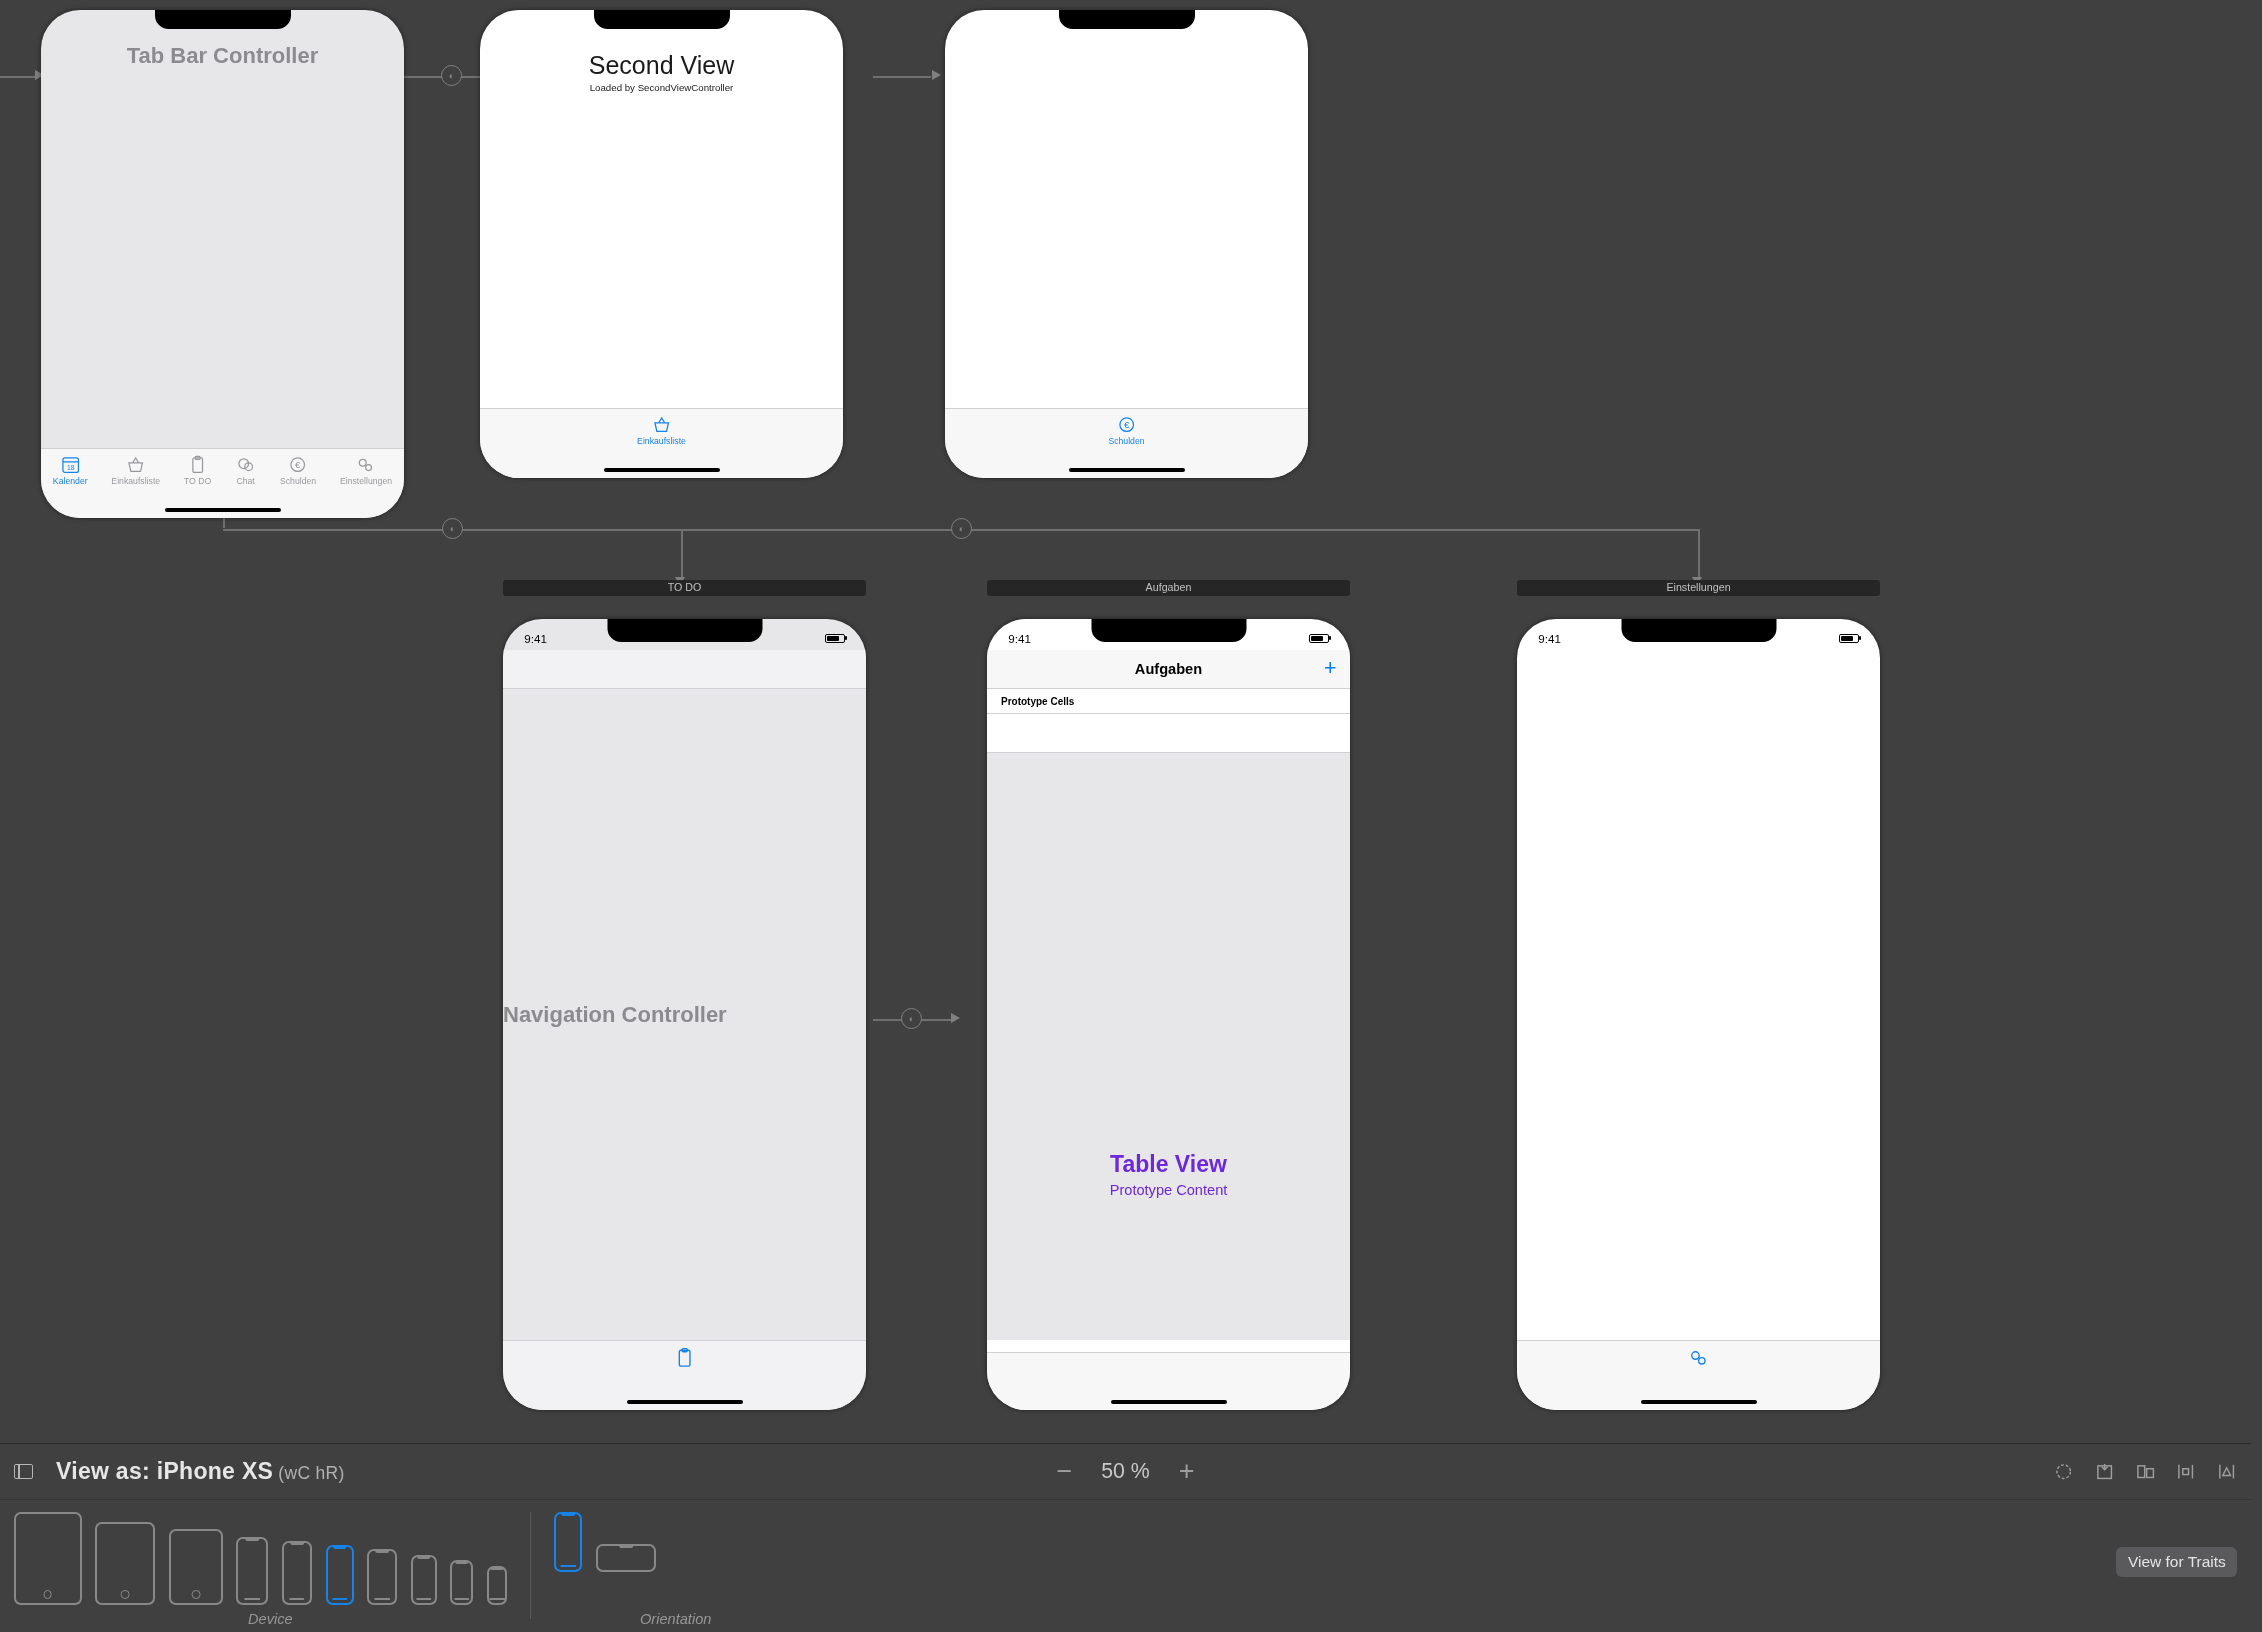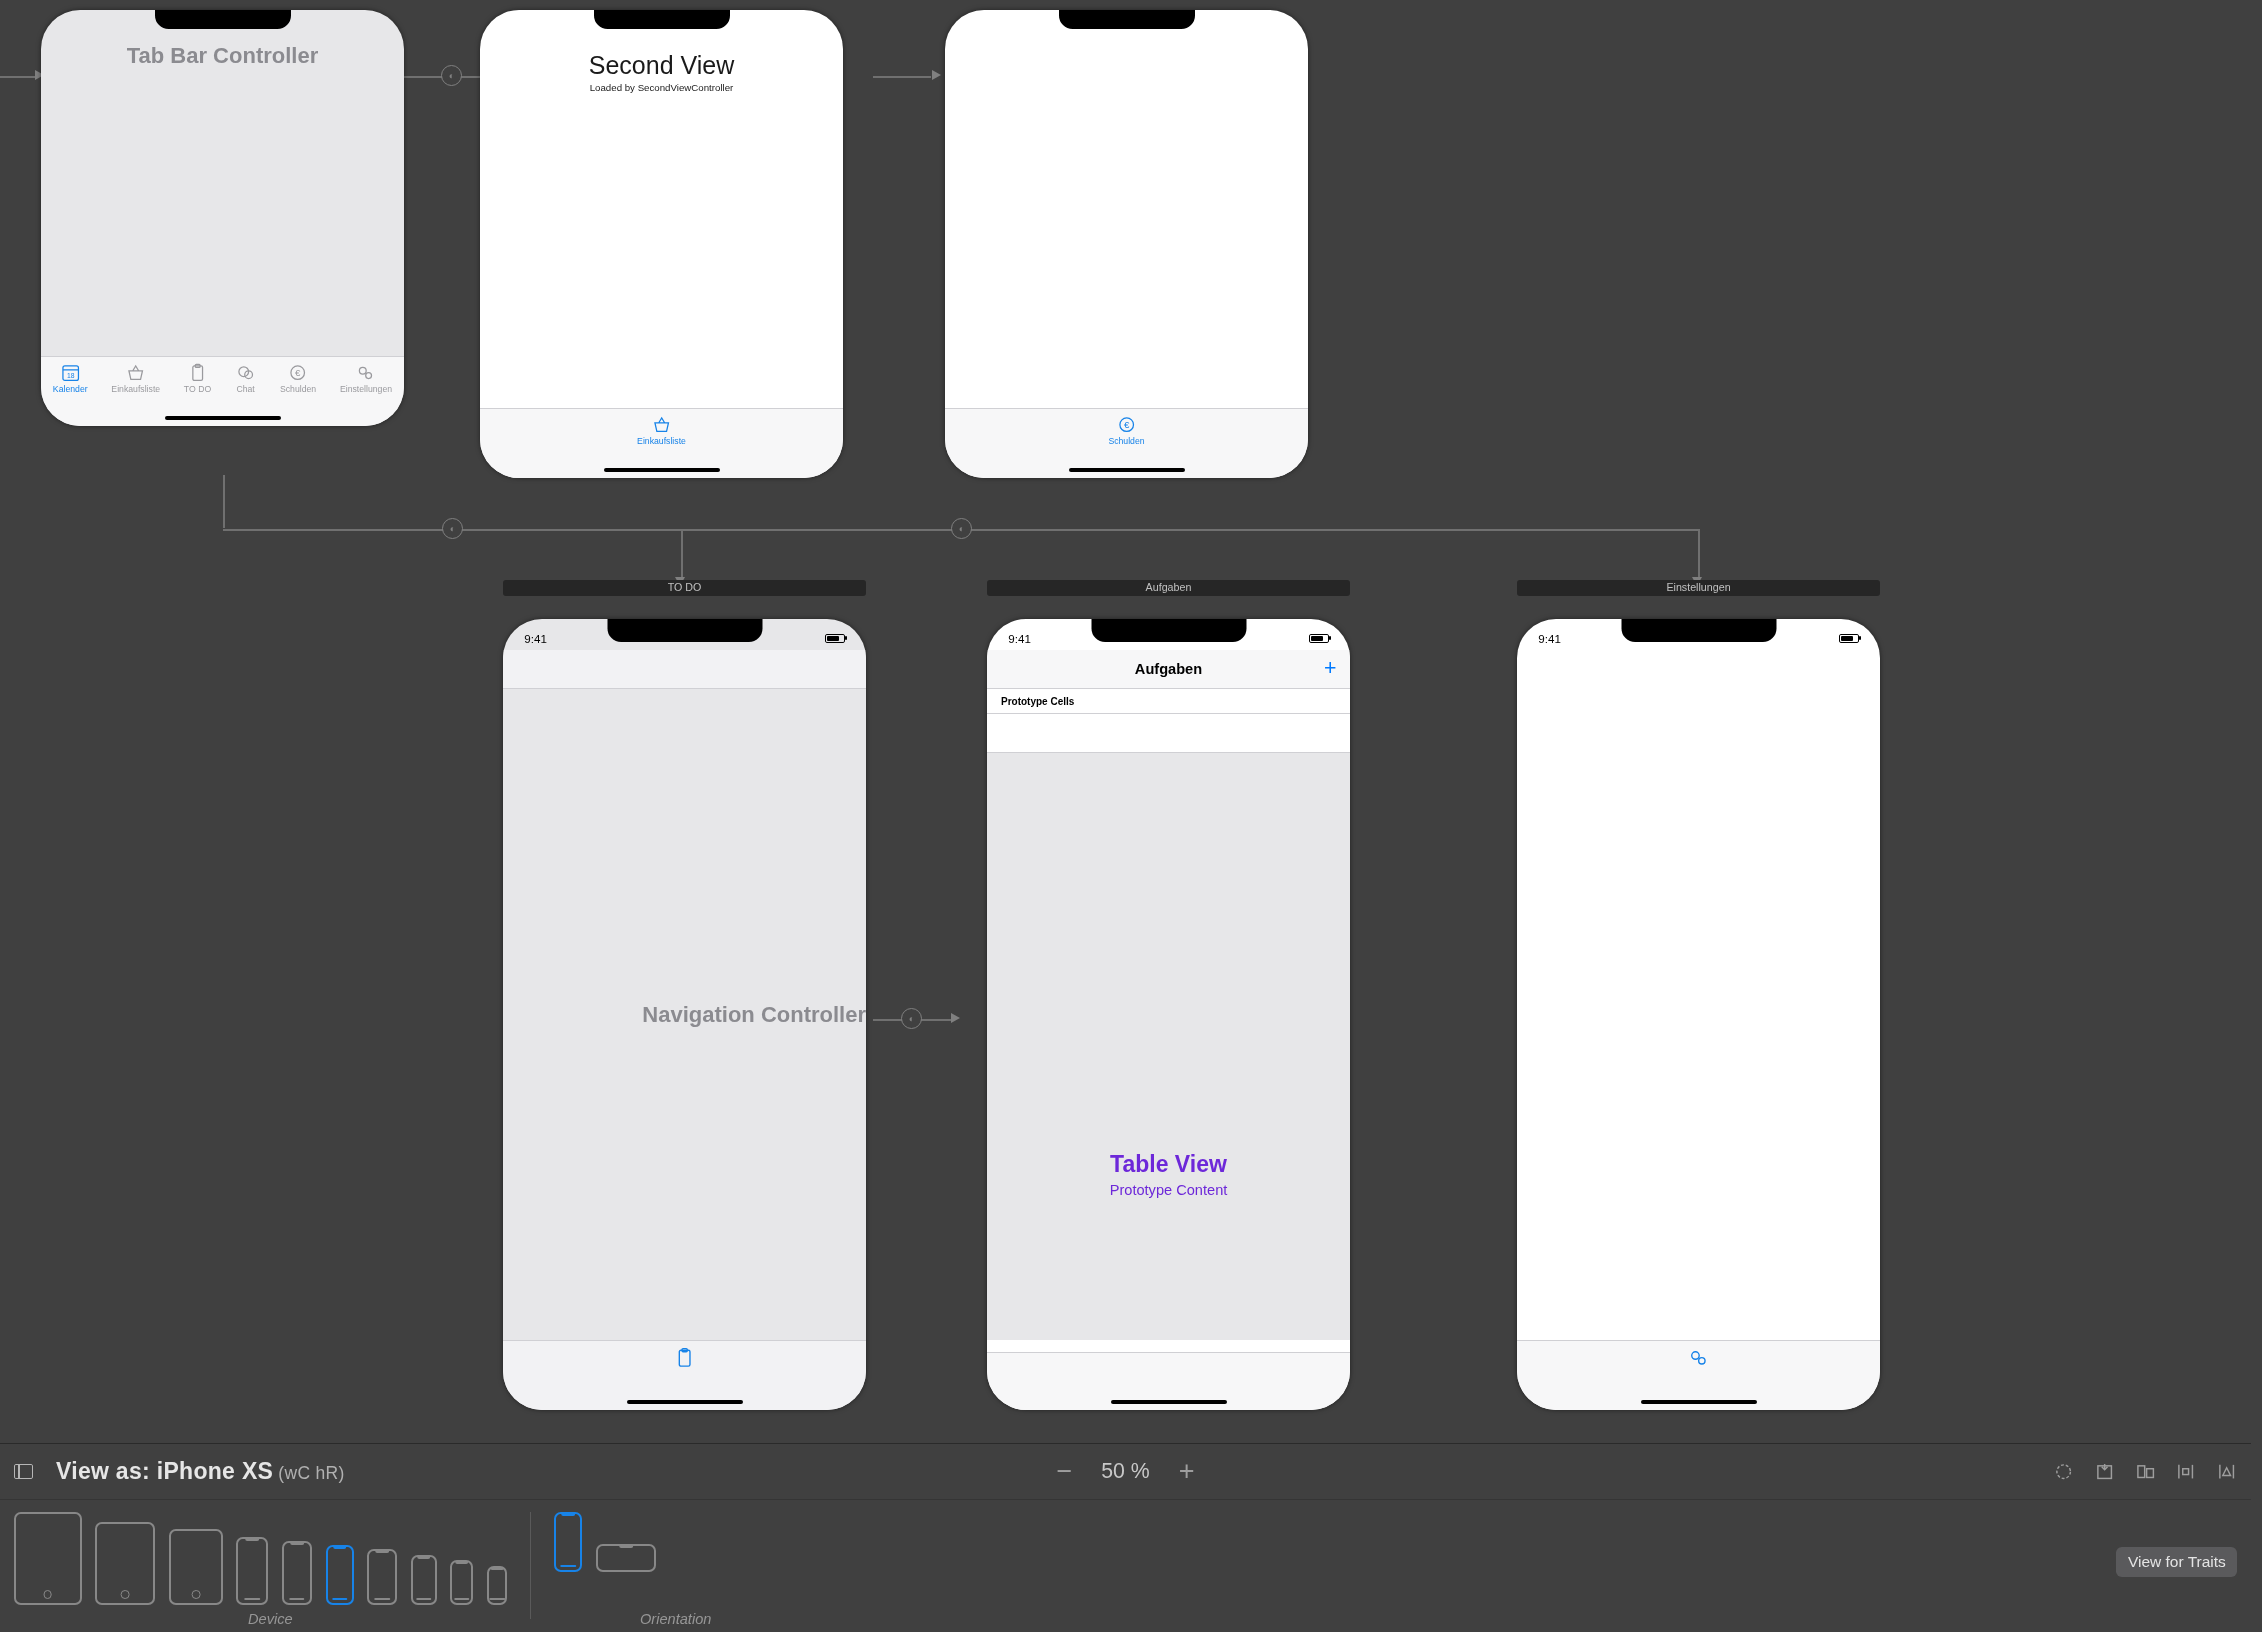--- a/index.html
+++ b/index.html
@@ -22,21 +22,21 @@
 .notch { position: absolute; top: 0; left: 50%; transform: translateX(-50%); width: 155px; height: 23px; background: #000; border-bottom-left-radius: 13.6px; border-bottom-right-radius: 13.6px; }
 .statusbar { position: absolute; top: 9.7px; left: 21.3px; right: 21.3px; height: 19.4px; font-size: 11.6px; display: flex; justify-content: space-between; align-items: center; color:#000; }
 .statusbar .batt { width: 19.4px; height: 9.7px; border: 1px solid #000; border-radius: 1.9px; position: relative; }
 .statusbar .batt::after { content:''; position:absolute; right:-2.9px; top:1.9px; width:1.9px; height:3.9px; background:#000; border-radius:1px;}
 .statusbar .batt::before { content:''; position:absolute; left:1px; top:1px; bottom:1px; width:70%; background:#000; border-radius:1px;}
 .home-ind { position: absolute; bottom: 5.8px; left: 50%; transform: translateX(-50%); width: 116px; height: 3.9px; background: #000; border-radius: 2.9px; }
 
 .phone.gray { background: #e7e7e9; }
 .tabbar-controller-label { position:absolute; top:33px; left:0; right:0; text-align:center; font-size:22px; color:#8b8b90; font-weight:600; }
 
-.nav-controller-label { position:absolute; top:50%; left:0; right:0; transform:translateY(-50%); text-align:right; font-size:22px; color:#8b8b90; font-weight:600;}
+.nav-controller-label { position:absolute; top:50%; left:0; right:0; transform:translateY(-50%); text-align:left; font-size:22px; color:#8b8b90; font-weight:600;}
 
 .tableview-label { position:absolute; top:398px; left:0; right:0; text-align:center; color:#6d28d9; }
 .tableview-label .t1 { font-size:23px; font-weight:600; }
 .tableview-label .t2 { font-size:14.6px; margin-top:3.9px; }
 
 .secondview-labels { position:absolute; top:41px; left:0; right:0; text-align:center; }
 .secondview-labels .t1 { font-size:25px; color:#1a1a1a; }
 .secondview-labels .t2 { font-size:9.7px; color:#1a1a1a; margin-top:1.9px;}
 
 
@@ -105,21 +105,21 @@
   <div class="conn-dot" style="left:442px; top:518px;">◐</div>
   <div class="conn-dot" style="left:951px; top:518px;">◐</div>
   <div class="conn-arrow" style="left:675px; top:577px; border-width:9.7px 5.8px 0 5.8px; border-color:#808080 transparent transparent transparent;"></div>
   <div class="conn-arrow" style="left:1692px; top:577px; border-width:9.7px 5.8px 0 5.8px; border-color:#808080 transparent transparent transparent;"></div>
 
   <div class="conn h" style="left:873px; top:1019px; width:78px;"></div>
   <div class="conn-dot" style="left:901px; top:1008px;">◐</div>
   <div class="conn-arrow" style="left:951px; top:1013px; border-width:5.8px 0 5.8px 9.7px; border-color:transparent transparent transparent #808080;"></div>
 
   <div class="scene-wrap" style="left:41px; top:9.7px; width:363px; height:464px;">
-    <div class="phone gray" style="left:0; top:0; width:363px; height:416px;">
+    <div class="phone gray" style="left:0; top:0; width:363px; height:508px;">
       <div class="tabbar-controller-label">Tab Bar Controller</div>
       <div class="notch" style="width:136px; height:19.4px;"></div>
       <div class="tabbar">
         <div class="tab-item sel">
           <span class="ti-ico">
               <svg width="19.4" height="19.4" viewBox="0 0 20 20" style="font-size:9px">
                 <rect x="2" y="3" width="16" height="15" rx="2" fill="none" stroke="currentColor" stroke-width="1.3"></rect>
                 <line x1="2" y1="7" x2="18" y2="7" stroke="currentColor" stroke-width="1.3"></line>
                 <text x="10" y="15" font-size="7" text-anchor="middle" fill="currentColor">18</text>
               </svg>

